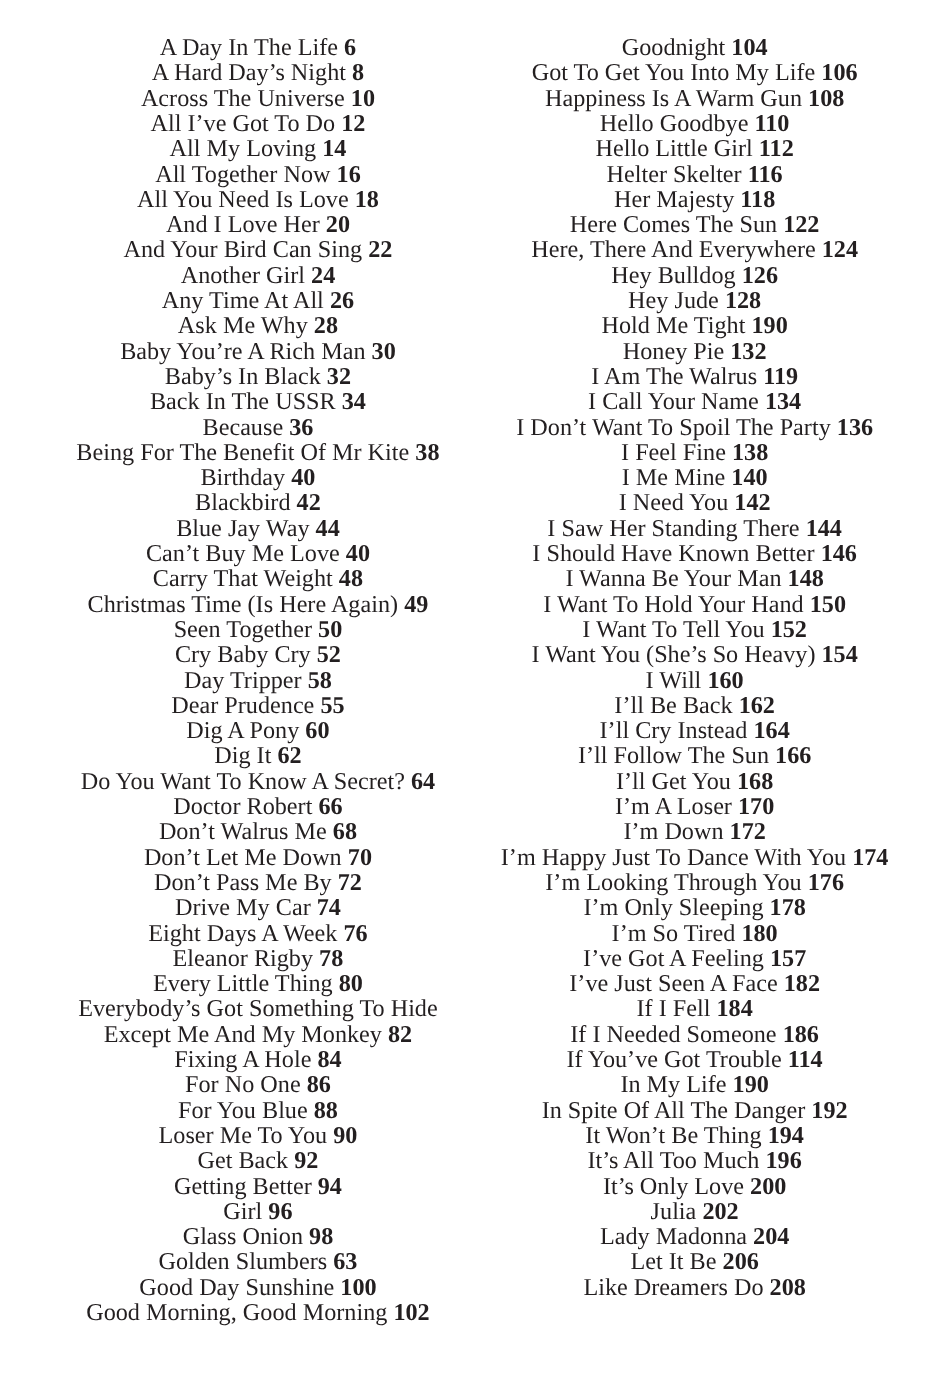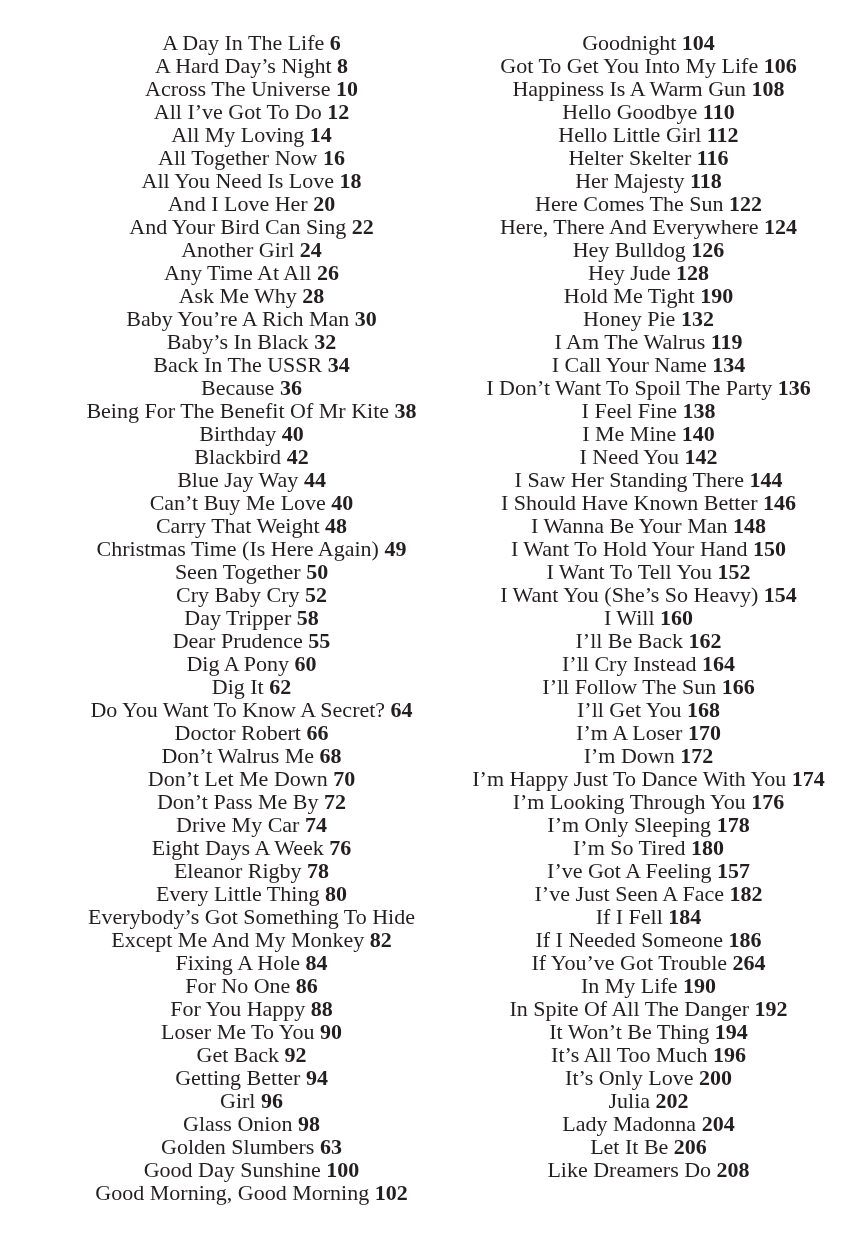--- a/index.html
+++ b/index.html
@@ -16,21 +16,20 @@
     box-sizing: border-box;
     width: 864px;
     height: 1248px;
     padding-top: 31px;
     padding-left: 36px;
     display: flex;
     font-family: "Liberation Serif", serif;
     font-size: 22px;
     line-height: 23px;
     color: #231f20;
-    justify-content: center;
   }
   .index-col {
     width: 397px;
     text-align: center;
   }
   .entry {
     white-space: normal;
   }
   .entry .title {
     font-weight: normal;
@@ -80,21 +79,21 @@
       <div class="entry"><span class="title">Don’t Let Me Down</span> <span class="pagenum">70</span></div>
       <div class="entry"><span class="title">Don’t Pass Me By</span> <span class="pagenum">72</span></div>
       <div class="entry"><span class="title">Drive My Car</span> <span class="pagenum">74</span></div>
       <div class="entry"><span class="title">Eight Days A Week</span> <span class="pagenum">76</span></div>
       <div class="entry"><span class="title">Eleanor Rigby</span> <span class="pagenum">78</span></div>
       <div class="entry"><span class="title">Every Little Thing</span> <span class="pagenum">80</span></div>
       <div class="entry"><span class="title">Everybody’s Got Something To Hide
 Except Me And My Monkey</span> <span class="pagenum">82</span></div>
       <div class="entry"><span class="title">Fixing A Hole</span> <span class="pagenum">84</span></div>
       <div class="entry"><span class="title">For No One</span> <span class="pagenum">86</span></div>
-      <div class="entry"><span class="title">For You Happy</span> <span class="pagenum">88</span></div>
+      <div class="entry"><span class="title">For You Blue</span> <span class="pagenum">88</span></div>
       <div class="entry"><span class="title">Loser Me To You</span> <span class="pagenum">90</span></div>
       <div class="entry"><span class="title">Get Back</span> <span class="pagenum">92</span></div>
       <div class="entry"><span class="title">Getting Better</span> <span class="pagenum">94</span></div>
       <div class="entry"><span class="title">Girl</span> <span class="pagenum">96</span></div>
       <div class="entry"><span class="title">Glass Onion</span> <span class="pagenum">98</span></div>
       <div class="entry"><span class="title">Golden Slumbers</span> <span class="pagenum">63</span></div>
       <div class="entry"><span class="title">Good Day Sunshine</span> <span class="pagenum">100</span></div>
       <div class="entry"><span class="title">Good Morning, Good Morning</span> <span class="pagenum">102</span></div>
     </div>
   <div class="index-col">
@@ -131,21 +130,21 @@
       <div class="entry"><span class="title">I’m A Loser</span> <span class="pagenum">170</span></div>
       <div class="entry"><span class="title">I’m Down</span> <span class="pagenum">172</span></div>
       <div class="entry"><span class="title">I’m Happy Just To Dance With You</span> <span class="pagenum">174</span></div>
       <div class="entry"><span class="title">I’m Looking Through You</span> <span class="pagenum">176</span></div>
       <div class="entry"><span class="title">I’m Only Sleeping</span> <span class="pagenum">178</span></div>
       <div class="entry"><span class="title">I’m So Tired</span> <span class="pagenum">180</span></div>
       <div class="entry"><span class="title">I’ve Got A Feeling</span> <span class="pagenum">157</span></div>
       <div class="entry"><span class="title">I’ve Just Seen A Face</span> <span class="pagenum">182</span></div>
       <div class="entry"><span class="title">If I Fell</span> <span class="pagenum">184</span></div>
       <div class="entry"><span class="title">If I Needed Someone</span> <span class="pagenum">186</span></div>
-      <div class="entry"><span class="title">If You’ve Got Trouble</span> <span class="pagenum">264</span></div>
+      <div class="entry"><span class="title">If You’ve Got Trouble</span> <span class="pagenum">114</span></div>
       <div class="entry"><span class="title">In My Life</span> <span class="pagenum">190</span></div>
       <div class="entry"><span class="title">In Spite Of All The Danger</span> <span class="pagenum">192</span></div>
       <div class="entry"><span class="title">It Won’t Be Thing</span> <span class="pagenum">194</span></div>
       <div class="entry"><span class="title">It’s All Too Much</span> <span class="pagenum">196</span></div>
       <div class="entry"><span class="title">It’s Only Love</span> <span class="pagenum">200</span></div>
       <div class="entry"><span class="title">Julia</span> <span class="pagenum">202</span></div>
       <div class="entry"><span class="title">Lady Madonna</span> <span class="pagenum">204</span></div>
       <div class="entry"><span class="title">Let It Be</span> <span class="pagenum">206</span></div>
       <div class="entry"><span class="title">Like Dreamers Do</span> <span class="pagenum">208</span></div>
     </div>

